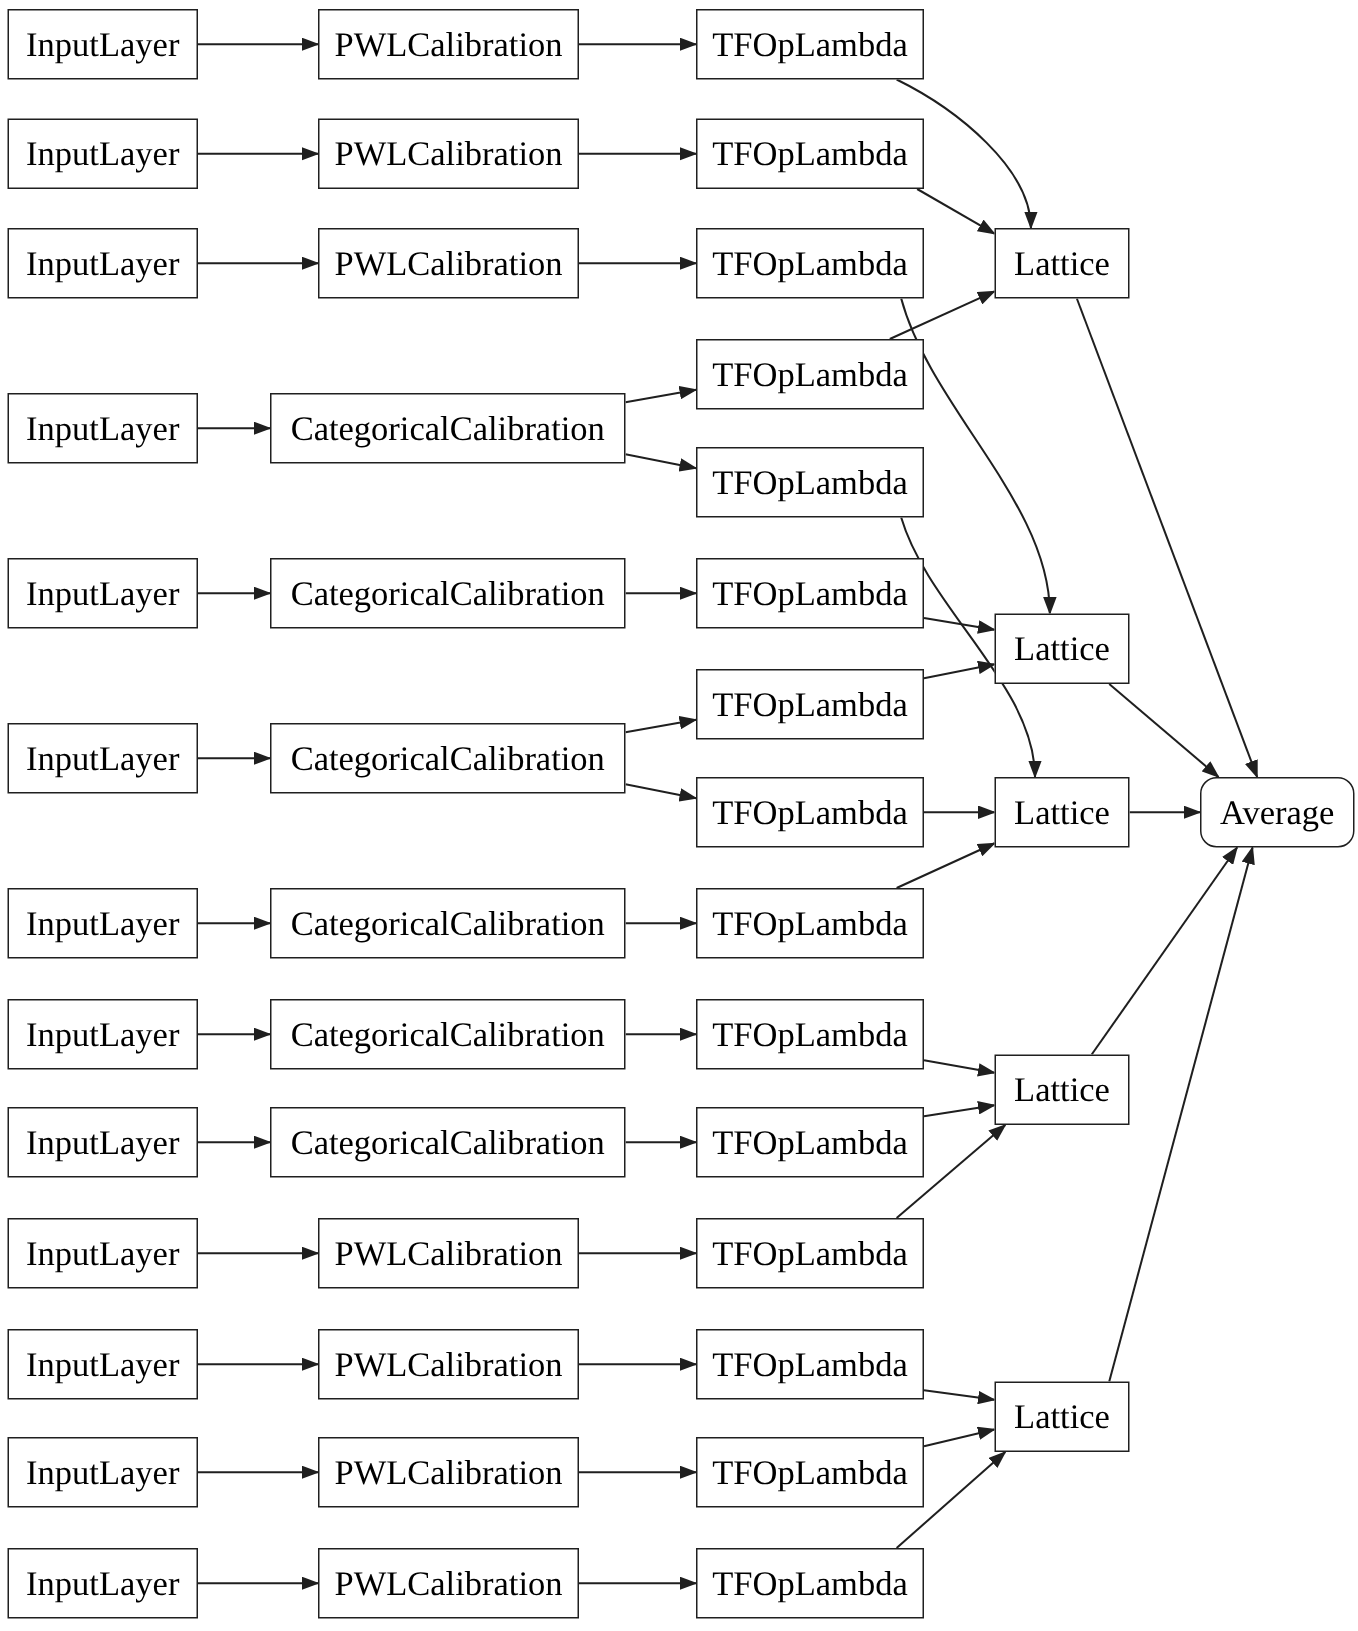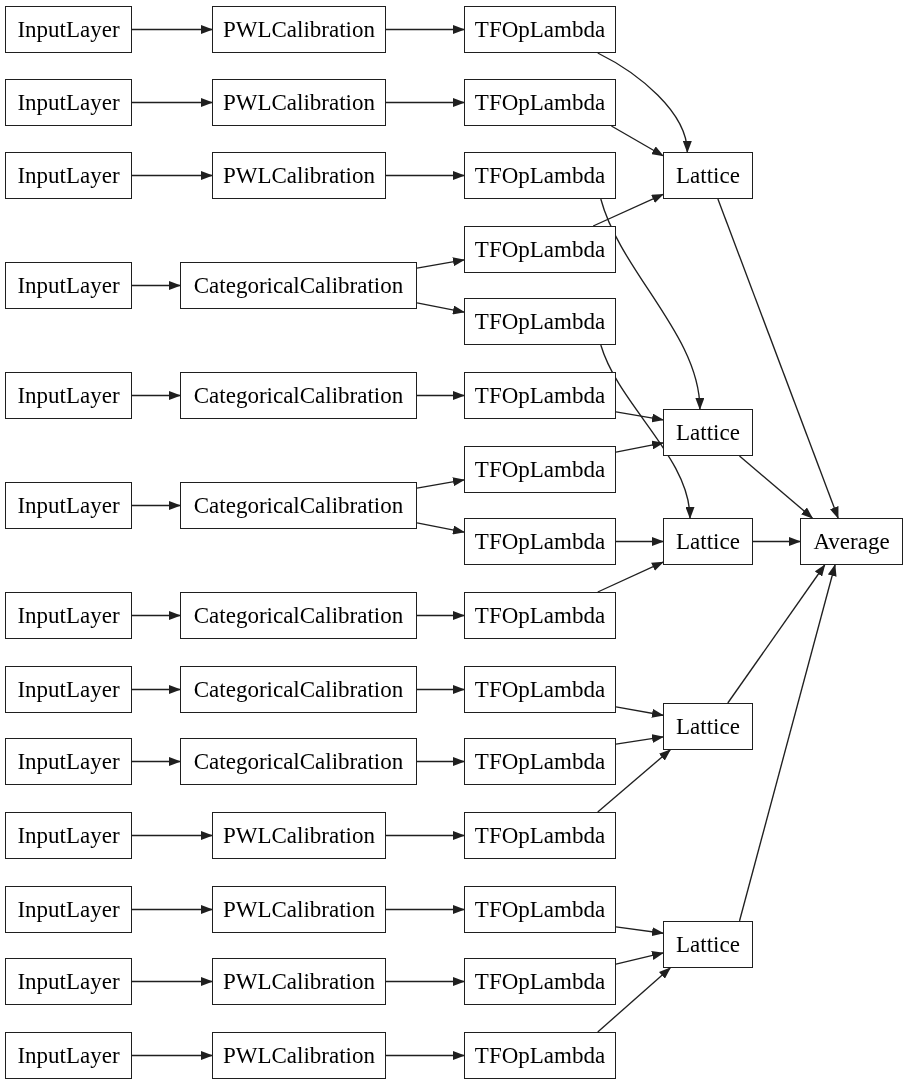--- a/index.html
+++ b/index.html
@@ -137,15 +137,15 @@
       <div class="node" style="left: 464px; top: 738px; width: 152px; height: 47px;">TFOpLambda</div>
       <div class="node" style="left: 464px; top: 812px; width: 152px; height: 47px;">TFOpLambda</div>
       <div class="node" style="left: 464px; top: 886px; width: 152px; height: 47px;">TFOpLambda</div>
       <div class="node" style="left: 464px; top: 958px; width: 152px; height: 47px;">TFOpLambda</div>
       <div class="node" style="left: 464px; top: 1032px; width: 152px; height: 47px;">TFOpLambda</div>
       <div class="node" style="left: 663px; top: 152px; width: 90px; height: 47px;">Lattice</div>
       <div class="node" style="left: 663px; top: 409px; width: 90px; height: 47px;">Lattice</div>
       <div class="node" style="left: 663px; top: 518px; width: 90px; height: 47px;">Lattice</div>
       <div class="node" style="left: 663px; top: 703px; width: 90px; height: 47px;">Lattice</div>
       <div class="node" style="left: 663px; top: 921px; width: 90px; height: 47px;">Lattice</div>
-      <div class="node" style="left: 800px; top: 518px; width: 103px; height: 47px;">Average</div>
+      <div class="node" style="left: 800px; top: 518px; width: 103px; height: 47px; border-radius: 11px;">Average</div>
     </div>
 </div>
 
 </body></html>

